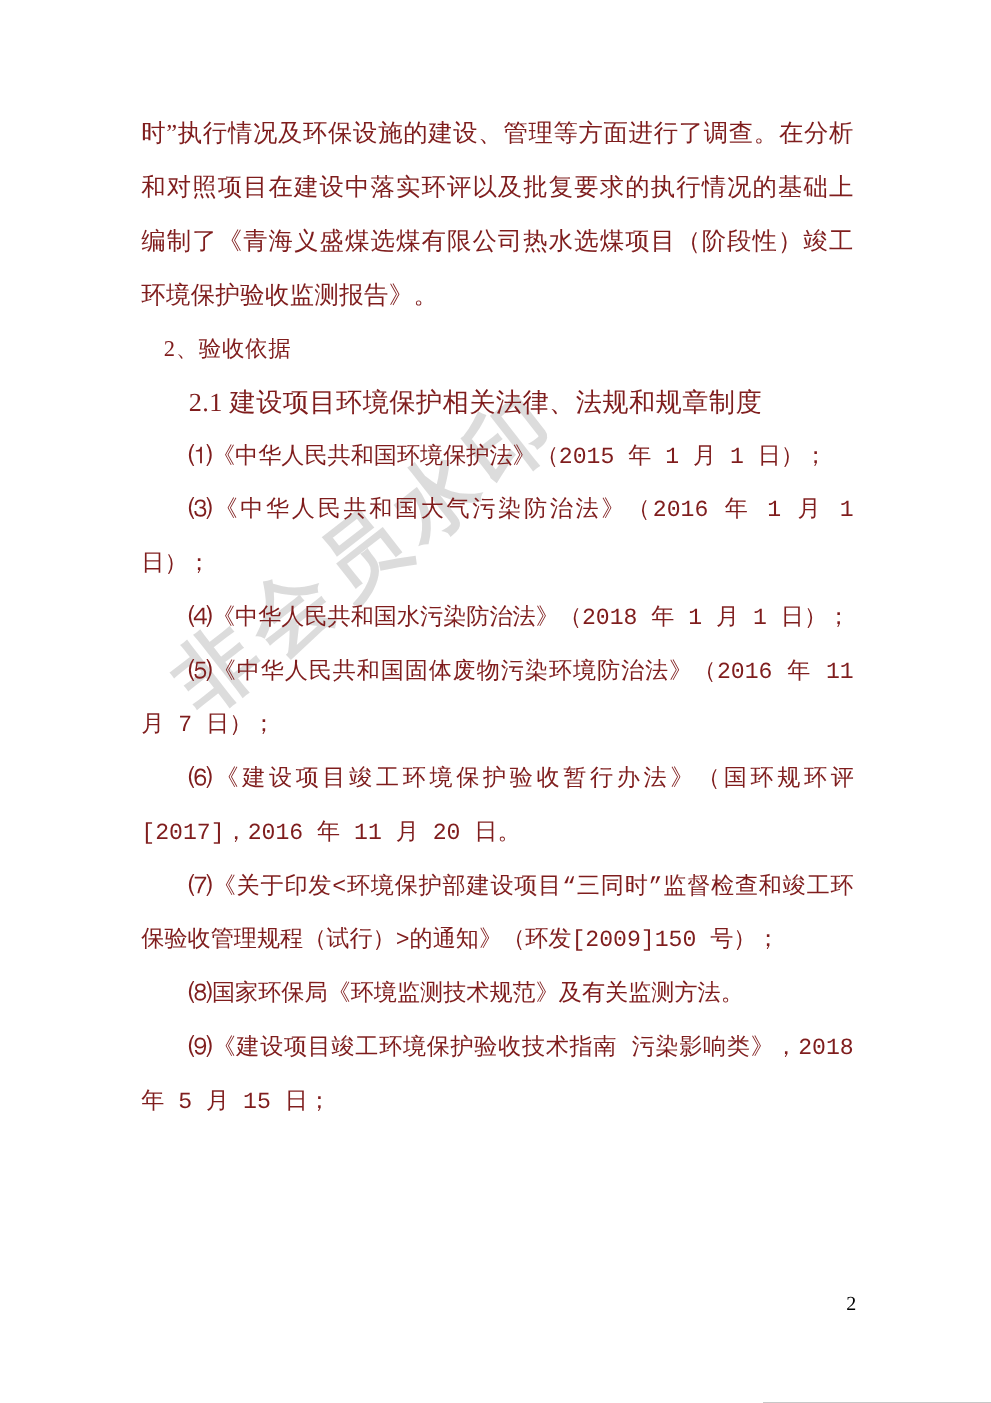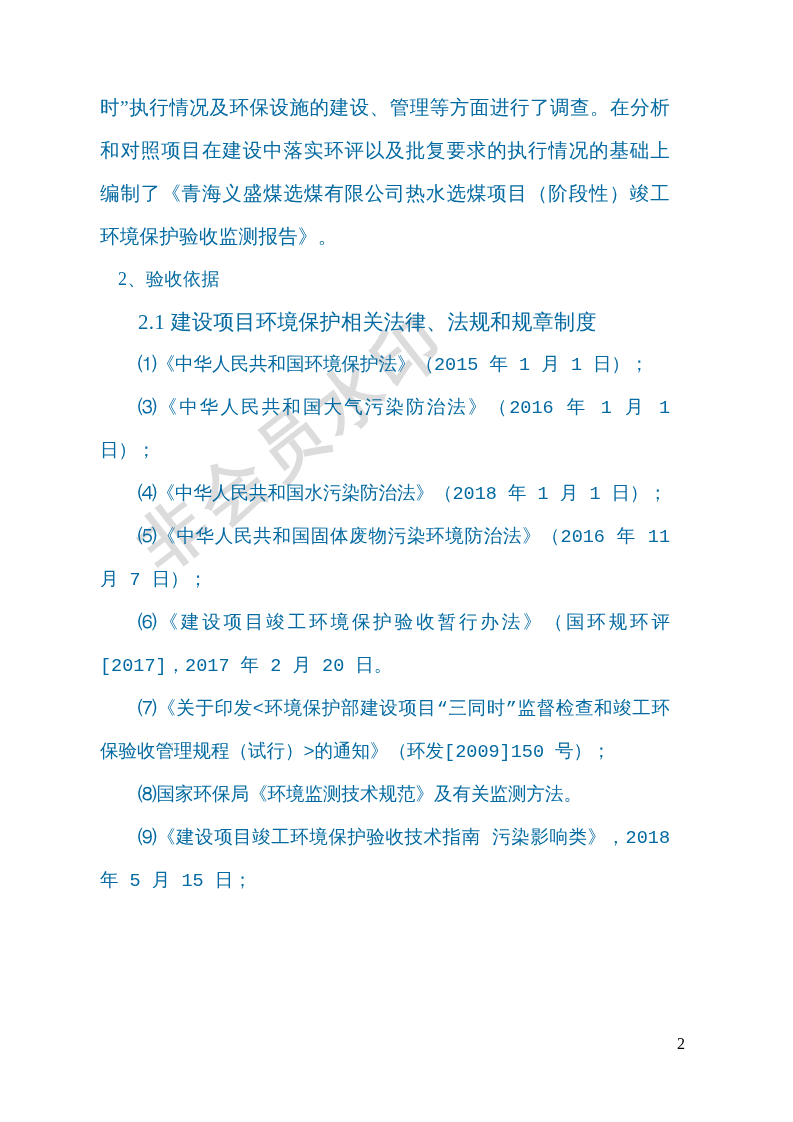--- a/index.html
+++ b/index.html
@@ -13,24 +13,24 @@
   .page {
     position: relative;
     width: 793px;
     height: 1122px;
     background: #ffffff;
     overflow: hidden;
     box-sizing: border-box;
   }
   .content {
     position: absolute;
-    left: 100px;
+    left: 113px;
     top: 86px;
     width: 570px;
-    color: #0369a1;
+    color: #7f1d1d;
   }
   .para {
     font-size: 19.5px;
     line-height: 43px;
     letter-spacing: 0.3px;
     text-align: justify;
     text-justify: inter-ideograph;
     margin: 0;
   }
   .h2 {
@@ -104,21 +104,21 @@
     <p class="para">时”执行情况及环保设施的建设、管理等方面进行了调查。在分析和对照项目在建设中落实环评以及批复要求的执行情况的基础上编制了《青海义盛煤选煤有限公司热水选煤项目（阶段性）竣工环境保护验收监测报告》。</p>
 
     <p class="h2">2、验收依据</p>
 
     <p class="h3">2.1 建设项目环境保护相关法律、法规和规章制度</p>
 
     <p class="item">⑴《中华人民共和国环境保护法》（2015 年 1 月 1 日）；</p>
     <p class="item">⑶《中华人民共和国大气污染防治法》（2016 年 1 月 1 日）；</p>
     <p class="item">⑷《中华人民共和国水污染防治法》（2018 年 1 月 1 日）；</p>
     <p class="item">⑸《中华人民共和国固体废物污染环境防治法》（2016 年 11 月 7 日）；</p>
-    <p class="item">⑹《建设项目竣工环境保护验收暂行办法》（国环规环评[2017]，2017 年 2 月 20 日。</p>
+    <p class="item">⑹《建设项目竣工环境保护验收暂行办法》（国环规环评[2017]，2016 年 11 月 20 日。</p>
     <p class="item">⑺《关于印发&lt;环境保护部建设项目“三同时”监督检查和竣工环保验收管理规程（试行）&gt;的通知》（环发[2009]150 号）；</p>
     <p class="item">⑻国家环保局《环境监测技术规范》及有关监测方法。</p>
     <p class="item">⑼《建设项目竣工环境保护验收技术指南 污染影响类》，2018 年 5 月 15 日；</p>
 
   </div>
 
   <div class="pagenum">2</div>
 
 </div>
 

